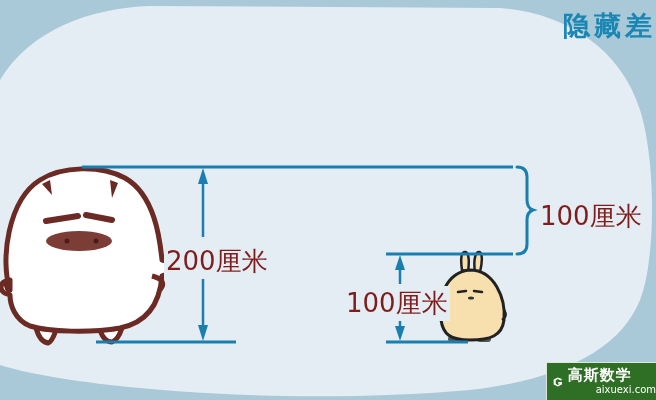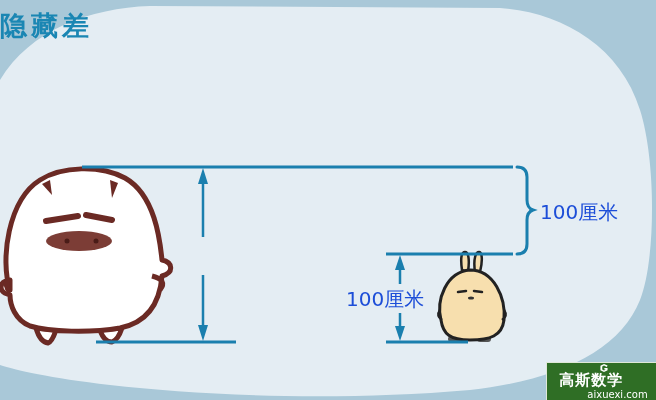--- a/index.html
+++ b/index.html
@@ -1,20 +1,20 @@
 <!DOCTYPE html>
 <html><head>
 <meta charset="utf-8">
 <style>
   html, body { margin:0; padding:0; }
   body { width:656px; height:400px; overflow:hidden; background:#a9c8d8; position:relative; font-family:"DejaVu Sans", sans-serif; }
   .stage { position:absolute; left:0; top:0; width:656px; height:400px; }
-  .title { position:absolute; left:0; width:656px; top:8px; text-align:left; font-size:27px; font-weight:bold; color:#1a86b3; letter-spacing:4px; }
-  .label { position:absolute; font-size:20px; color:#1d4ed8; white-space:nowrap; background:#e4edf3; padding:0 2px; }
-  .logo { position:absolute; left:546px; top:362px; width:110px; height:38px; background:#2f6e25; border:1px solid #dfe8d8; border-right:none; border-bottom:none; display:flex; align-items:center; box-sizing:border-box;flex-direction:column; }
+  .title { position:absolute; left:0; width:656px; top:8px; text-align:right; font-size:27px; font-weight:bold; color:#1a86b3; letter-spacing:4px; }
+  .label { position:absolute; font-size:26px; color:#7f1d1d; white-space:nowrap; background:#e4edf3; padding:0 2px; }
+  .logo { position:absolute; left:546px; top:362px; width:110px; height:38px; background:#2f6e25; border:1px solid #dfe8d8; border-right:none; border-bottom:none; display:flex; align-items:center; box-sizing:border-box; }
   .logo-mark { width:28px; height:28px; margin-left:5px; }
   .logo-text { display:flex; flex-direction:column; margin-left:4px; color:#fff; line-height:1; }
   .logo-cn { font-size:15px; font-weight:bold; letter-spacing:1px; }
   .logo-en { font-size:10px; margin-top:2px;margin-left:28px; }
 </style>
 </head>
 <body>
 
 <div class="stage">
   <svg width="656" height="400" viewBox="0 0 656 400" style="position:absolute;left:0;top:0">
@@ -79,20 +79,21 @@
       <line x1="400" y1="308" x2="400" y2="334" stroke-width="2.5"></line>
       <path d="M400,255 L395,270 L405,270 Z" stroke="none"></path>
       <path d="M400,341 L395,326 L405,326 Z" stroke="none"></path>
 
       <path d="M517,167 Q527,167 527,177 L527,200 Q527,208 533,210 Q527,212 527,220 L527,244 Q527,254 517,254" fill="none" stroke-width="3" stroke-linecap="round"></path>
     </g>
   </svg>
 
   <div class="title">隐藏差</div>
 
+  <div class="label" style="left:164px;top:244px;">200厘米</div>
   <div class="label" style="left:538px;top:199px;">100厘米</div>
   <div class="label" style="left:344px;top:286px;">100厘米</div>
 
   <div class="logo">
     <svg class="logo-mark" viewBox="0 0 28 28">
       <path d="M14,3 L4,8 L4,20 L14,25 L24,20 L24,14 L15,14 L15,18 L19,18 L19,18 L14,21 L9,18 L9,10 L14,7 L22,11 L24,7 Z" fill="#ffffff"></path>
     </svg>
     <div class="logo-text">
       <span class="logo-cn">高斯数学</span>
       <span class="logo-en">aixuexi.com</span>

